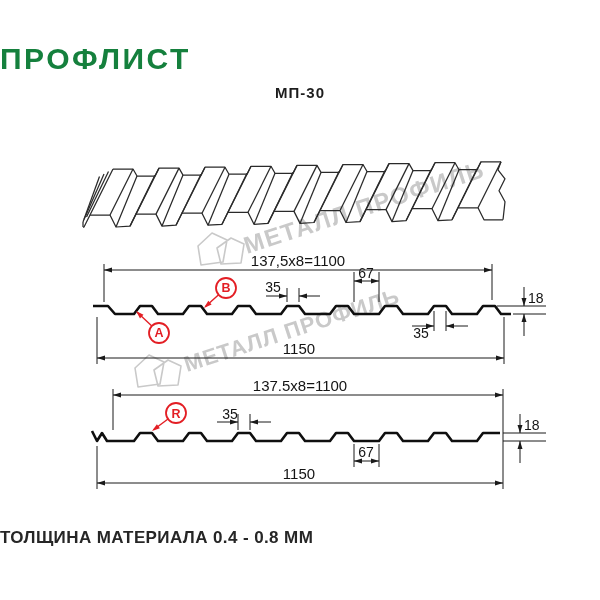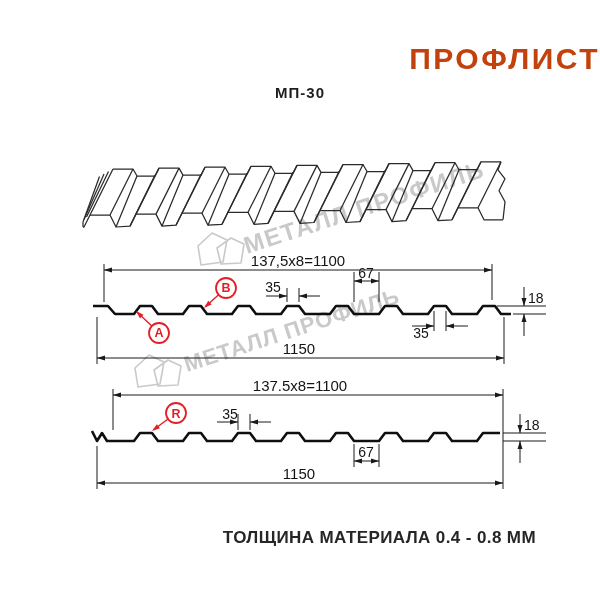--- a/index.html
+++ b/index.html
@@ -1,22 +1,22 @@
 <!DOCTYPE html>
 <html><head>
 <meta charset="utf-8">
 <style>
   html,body{margin:0;padding:0;background:#ffffff;}
   .stage{position:relative;width:600px;height:600px;background:#ffffff;overflow:hidden;
          font-family:"Liberation Sans",sans-serif;}
-  .title{position:absolute;top:42px;left:0;width:600px;text-align:right;
-         font-size:30px;font-weight:800;letter-spacing:2.5px;color:#c2410c;}
+  .title{position:absolute;top:42px;left:0;width:600px;text-align:left;
+         font-size:30px;font-weight:800;letter-spacing:2.5px;color:#15803d;}
   .subtitle{position:absolute;top:84px;left:0;width:600px;text-align:center;
          font-size:15px;font-weight:600;letter-spacing:1px;color:#1d1d1d;}
-  .footer{position:absolute;top:528px;left:0;width:536px;text-align:right;
+  .footer{position:absolute;top:528px;left:0;width:536px;text-align:left;
          font-size:17px;font-weight:600;letter-spacing:0.4px;color:#262626;}
   svg{position:absolute;left:0;top:0;}
   text{font-family:"Liberation Sans",sans-serif;}
   .dim{fill:#141414;}
   .t15{font-size:15px;}
   .t14{font-size:14px;}
   .marker-letter{font-size:12.5px;font-weight:700;}
   .wm-text{font-weight:700;}
   .wm1{font-size:24px;letter-spacing:1.5px;}
   .wm2{font-size:22px;letter-spacing:1px;}

